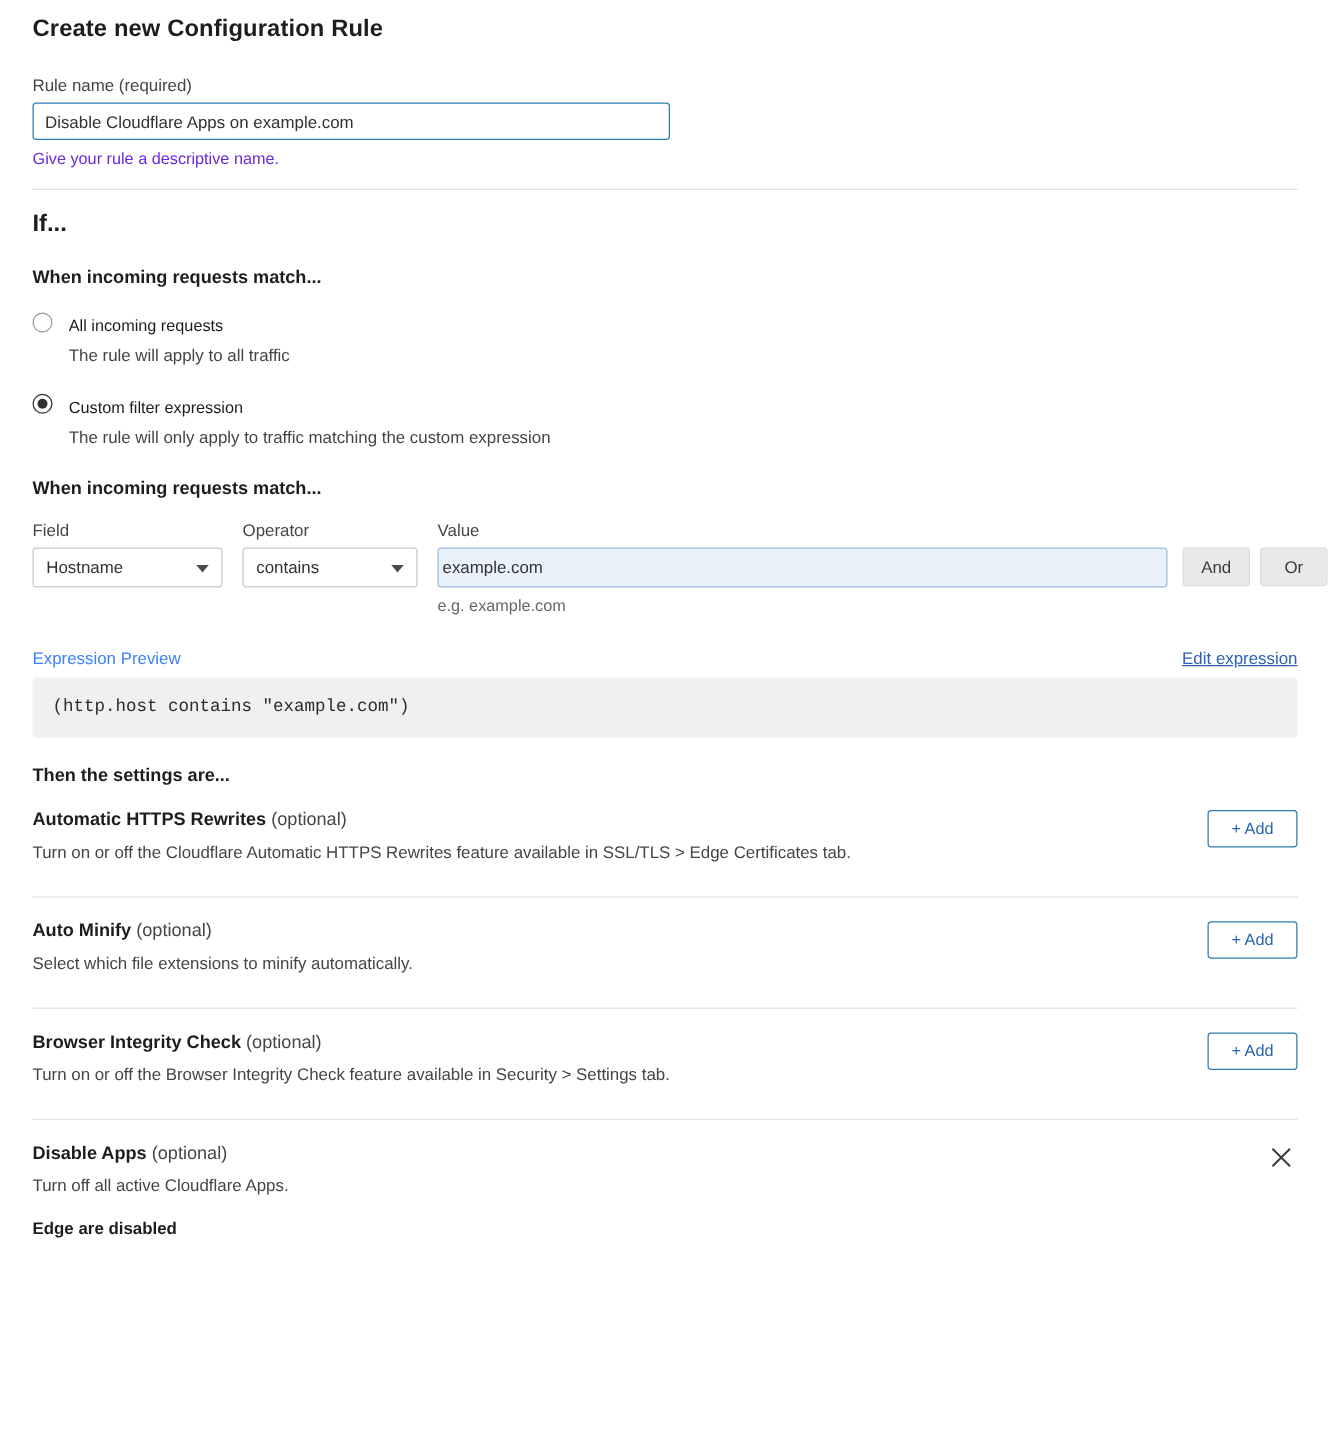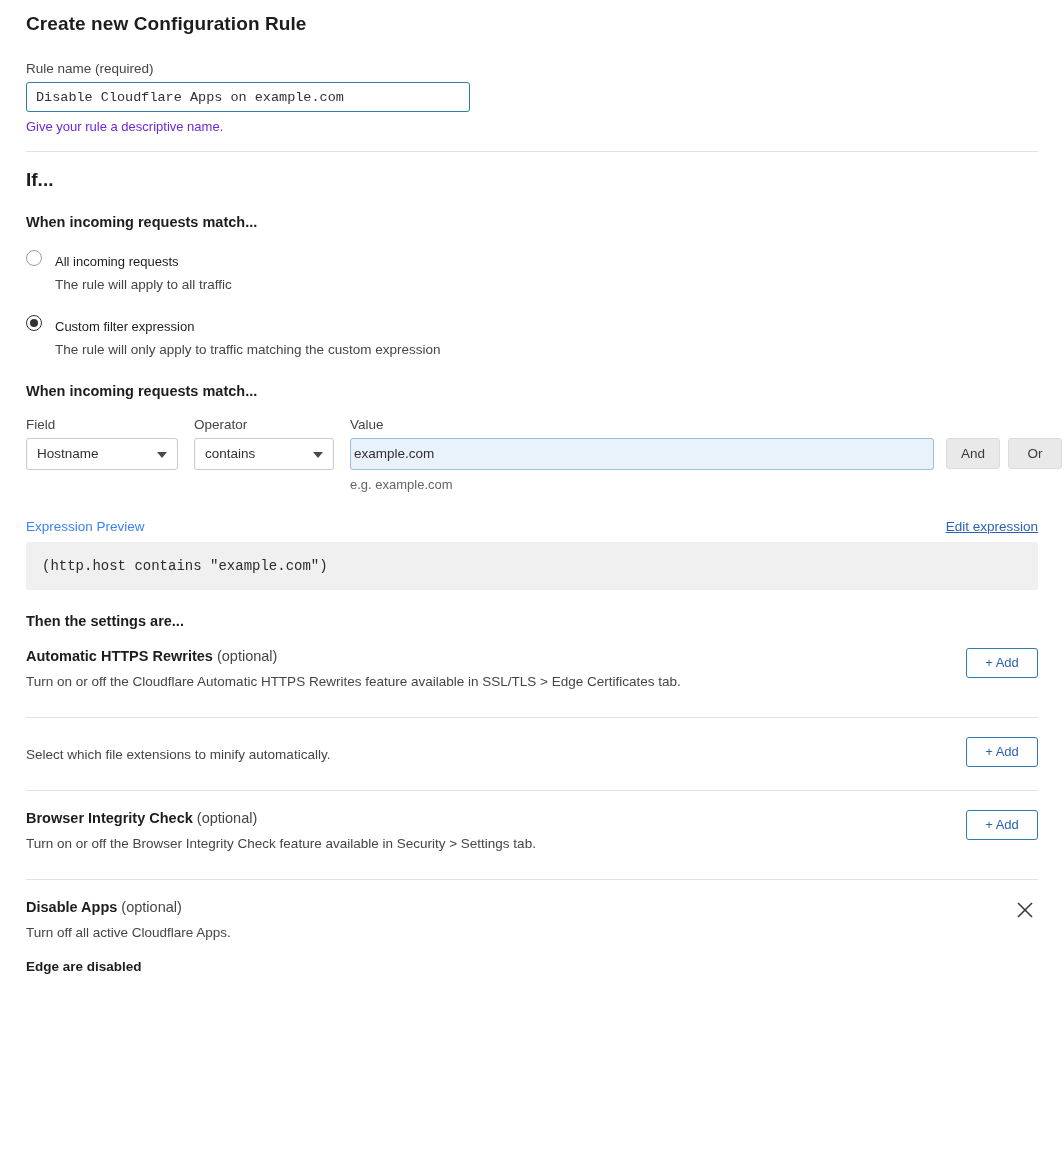--- a/index.html
+++ b/index.html
@@ -26,27 +26,27 @@
     margin: 13px 0 0 0;
     letter-spacing: 0.1px;
   }
   .field-label {
     font-size: 13.5px;
     color: #454545;
     margin-top: 26px;
     margin-bottom: 6px;
   }
   .text-input {
-    width: 444px;
+    width: 510px;
     height: 30px;
     border: 1px solid #2c7cb0;
     border-radius: 3px;
     padding: 0 9px;
     font-size: 13.5px;
-    font-family: Liberation Mono, monospace;
+    font-family: Liberation Sans, sans-serif;
     color: #313131;
     outline: none;
     background: #fff;
   }
   .helper-text {
     font-size: 13px;
     color: #6d28d9;
     margin-top: 7px;
   }
   .divider {
@@ -334,20 +334,24 @@
     <div class="setting-title">
       <span>Automatic HTTPS Rewrites</span>
       <span class="optional">(optional)</span>
     </div>
     <div class="setting-desc">Turn on or off the Cloudflare Automatic HTTPS Rewrites feature available in SSL/TLS &gt; Edge Certificates tab.</div>
     <button class="add-btn">+ Add</button>
   </div>
   <hr class="setting-sep">
 
   <div class="setting">
+    <div class="setting-title">
+      <span>Auto Minify</span>
+      <span class="optional">(optional)</span>
+    </div>
     <div class="setting-desc">Select which file extensions to minify automatically.</div>
     <button class="add-btn">+ Add</button>
   </div>
   <hr class="setting-sep">
 
   <div class="setting">
     <div class="setting-title">
       <span>Browser Integrity Check</span>
       <span class="optional">(optional)</span>
     </div>

